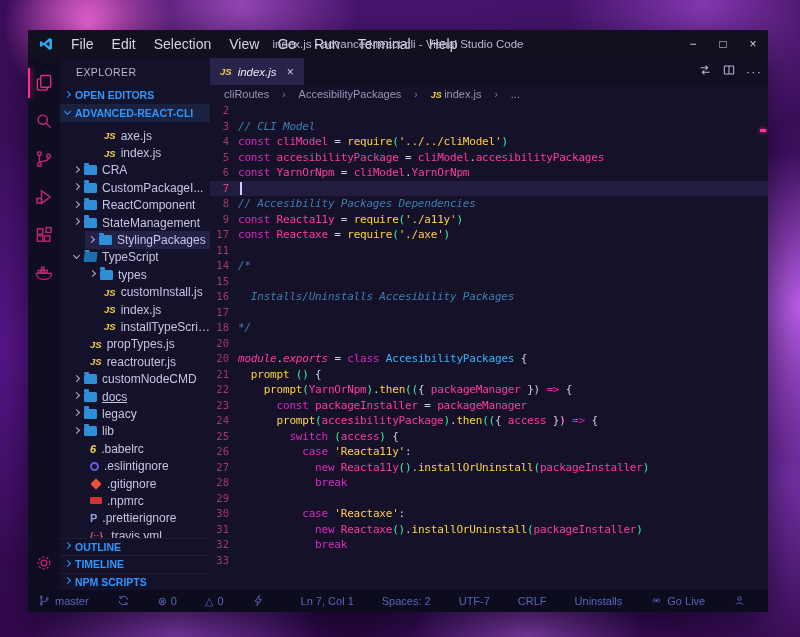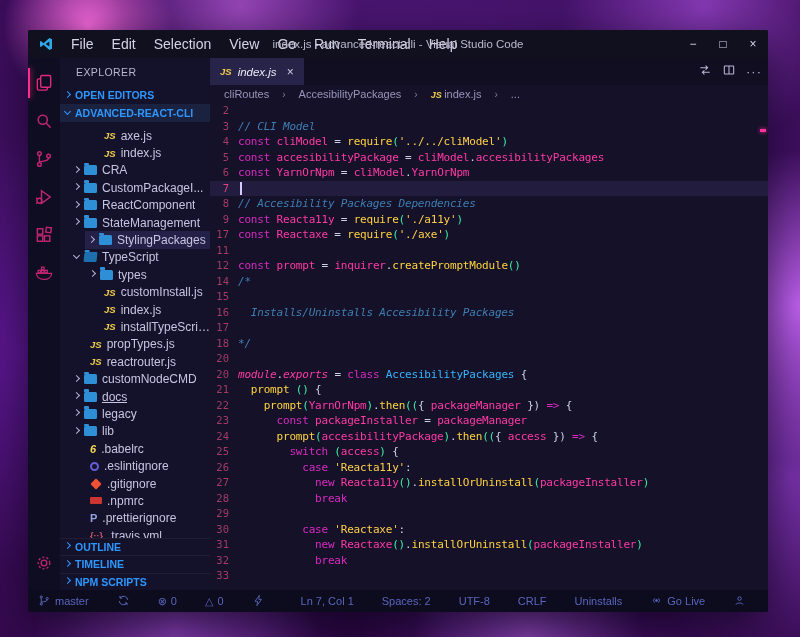--- a/index.html
+++ b/index.html
@@ -387,24 +387,20 @@
           </div>
           <div class="code-row">
             <span class="gutter">17</span>
             <span class="ctext"><span class="tk-kw">const </span><span class="tk-var">Reactaxe </span><span class="tk-pun">= </span><span class="tk-fn">require</span><span class="tk-grn">(</span><span class="tk-str">'./axe'</span><span class="tk-grn">)</span></span>
           </div>
           <div class="code-row">
             <span class="gutter">11</span>
             <span class="ctext"></span>
           </div>
           <div class="code-row">
-            <span class="gutter">12</span>
-            <span class="ctext"><span class="tk-kw">const </span><span class="tk-var">prompt </span><span class="tk-pun">= </span><span class="tk-var">inquirer</span><span class="tk-pun">.</span><span class="tk-fn">createPromptModule</span><span class="tk-grn">()</span></span>
-          </div>
-          <div class="code-row">
             <span class="gutter">14</span>
             <span class="ctext"><span class="tk-cmt">/*</span></span>
           </div>
           <div class="code-row">
             <span class="gutter">15</span>
             <span class="ctext"></span>
           </div>
           <div class="code-row">
             <span class="gutter">16</span>
             <span class="ctext"><span class="tk-cmt">  Installs/Uninstalls Accesibility Packages</span></span>
@@ -513,21 +509,21 @@
         </span>
       </div>
     <div class="sb-right">
         <span class="sitem">
           <span>Ln 7, Col 1</span>
         </span>
         <span class="sitem">
           <span>Spaces: 2</span>
         </span>
         <span class="sitem">
-          <span>UTF-8</span>
+          <span>UTF-7</span>
         </span>
         <span class="sitem">
           <span>CRLF</span>
         </span>
         <span class="sitem">
           <span>Uninstalls</span>
         </span>
         <span class="sitem">
           <span><svg viewBox="0 0 24 24" fill="none" stroke="currentColor" stroke-width="1.8">
               <circle cx="12" cy="12" r="1.8" fill="currentColor"></circle>

